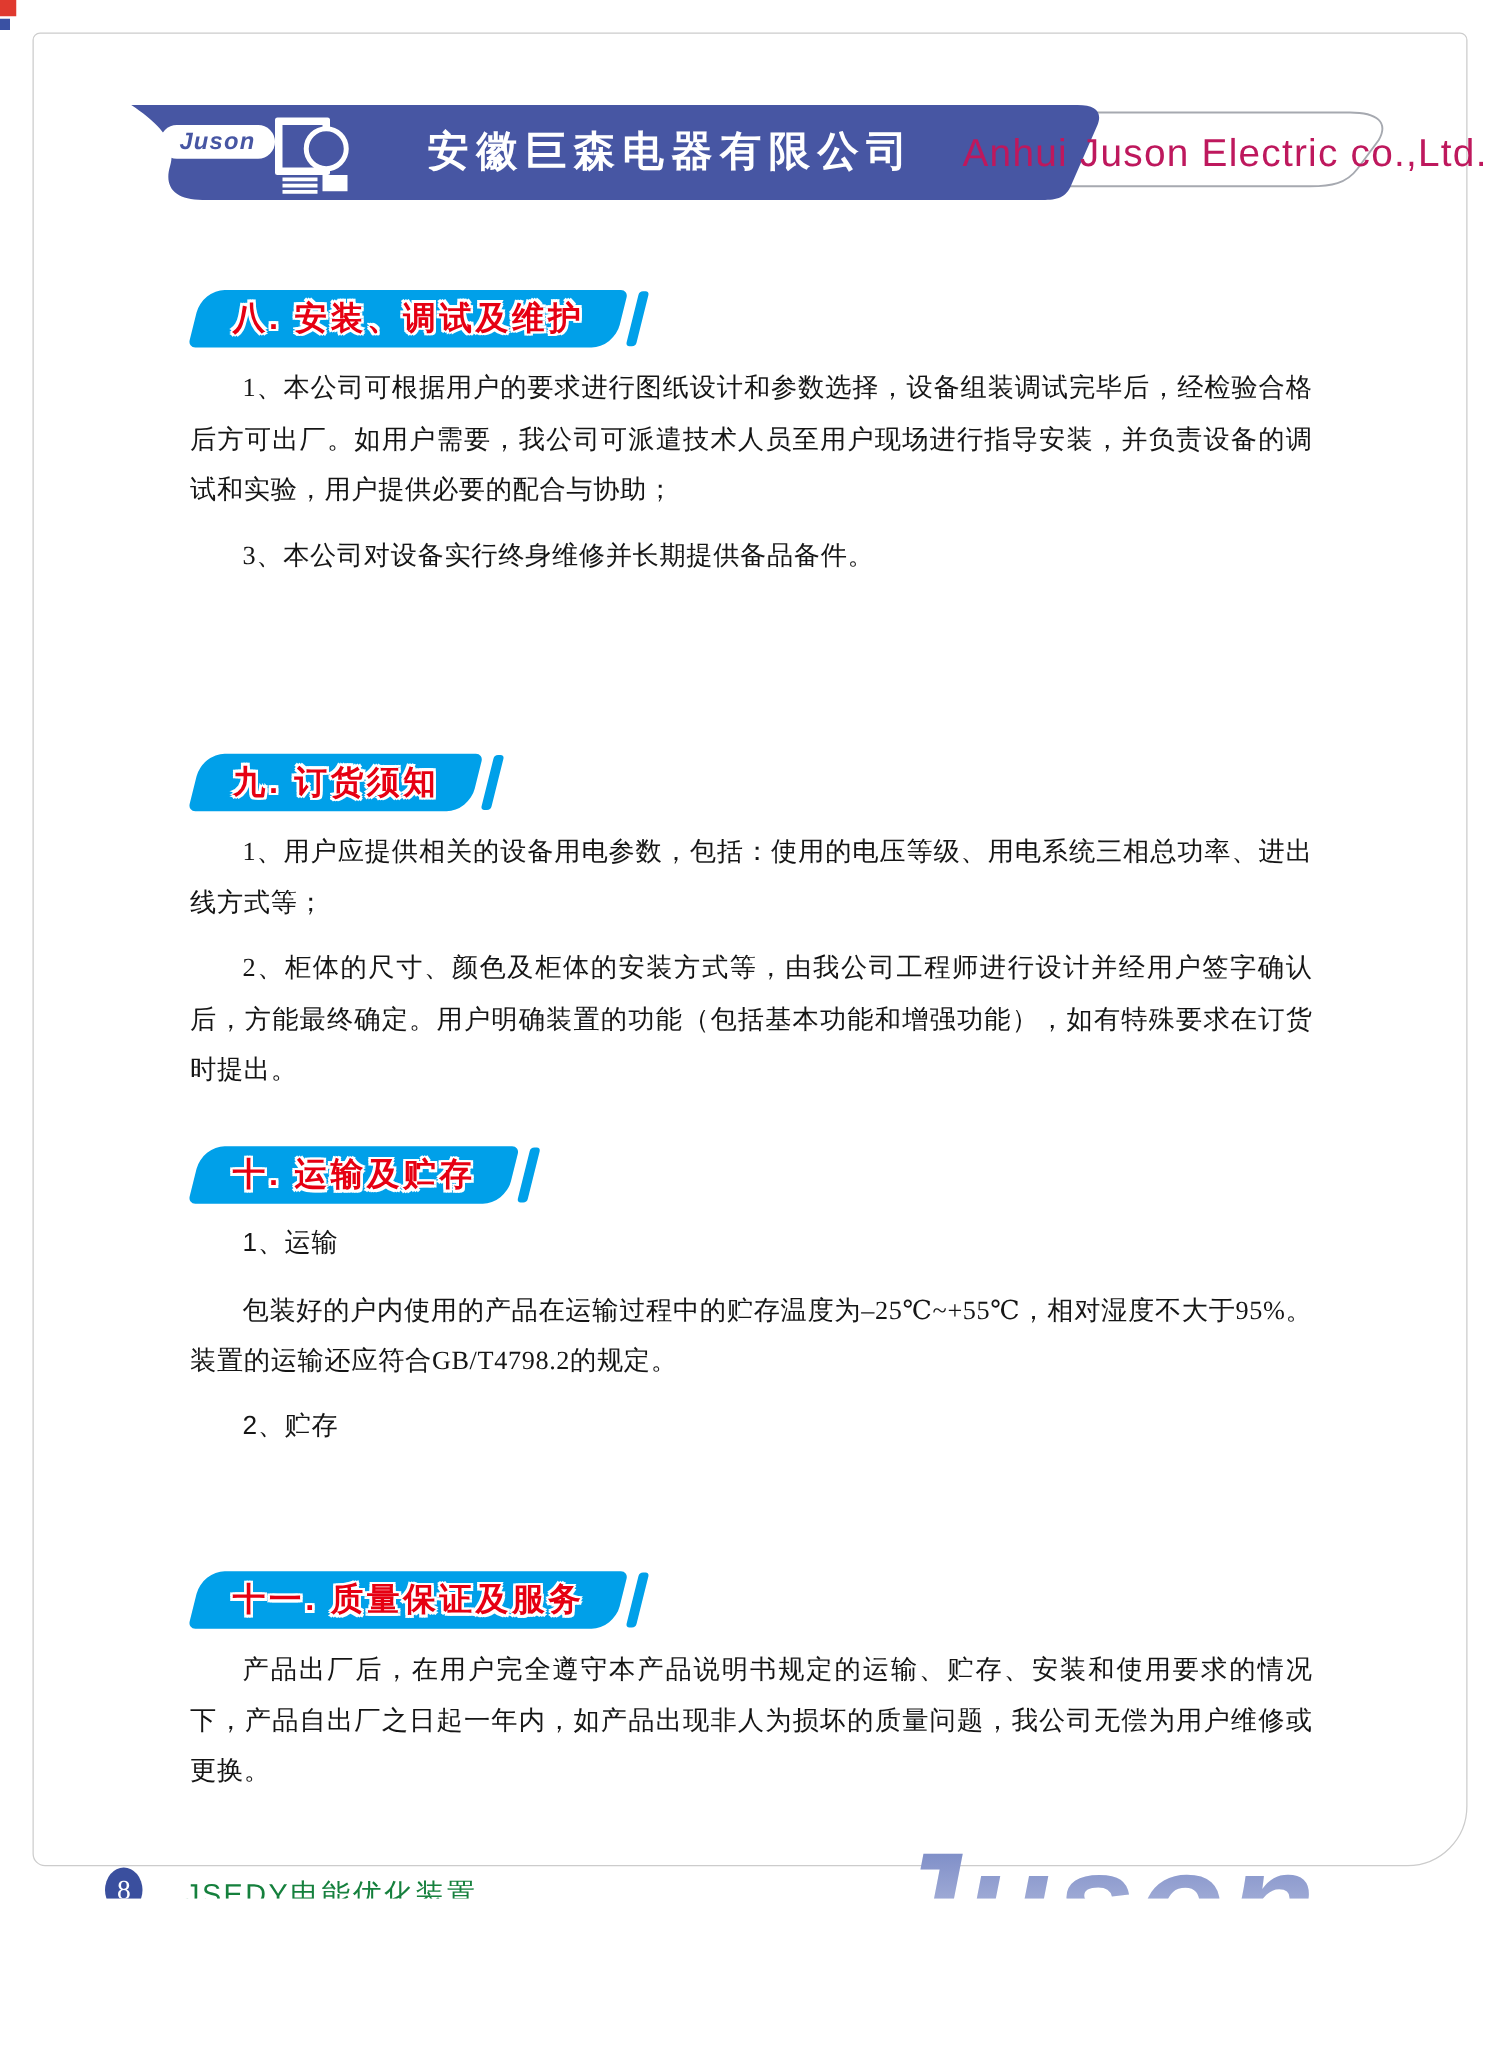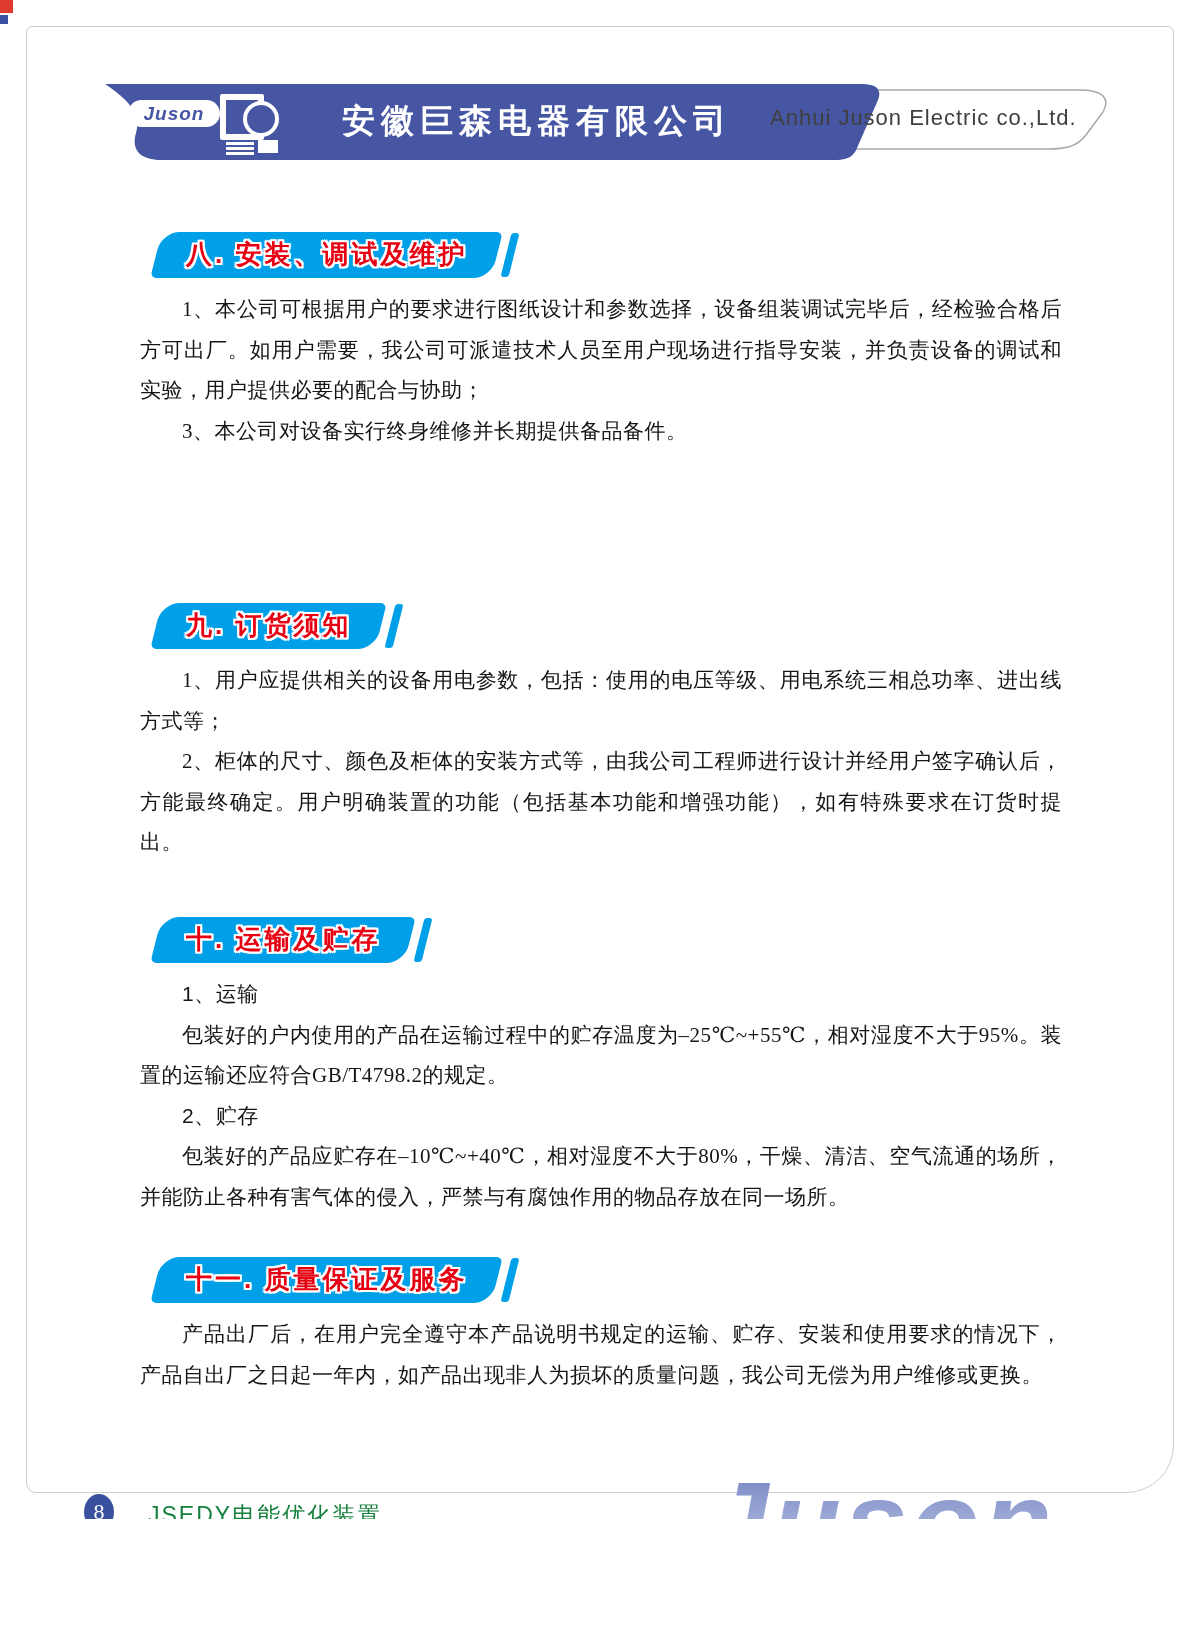--- a/index.html
+++ b/index.html
@@ -10,39 +10,39 @@
          border:1.5px solid #cccccc;border-radius:6px 6px 48px 10px;pointer-events:none;}
   .corner-red{position:absolute;left:0;top:0;width:13px;height:13px;background:#e03a2f;}
   .corner-blue{position:absolute;left:0;top:15px;width:8px;height:9px;background:#3a51a3;}
 
   
   .header{position:absolute;left:80px;top:82px;width:1040px;height:84px;}
   .header svg{position:absolute;left:0;top:0;}
   .company-cn{position:absolute;left:262px;top:17px;font-family:"Liberation Sans",sans-serif;
               font-weight:bold;font-size:33px;letter-spacing:6px;color:#ffffff;white-space:nowrap;}
   .company-en{position:absolute;left:690px;top:23px;font-family:"Liberation Sans",sans-serif;
-              font-size:22px;color:#404040;letter-spacing:1px;white-space:nowrap;}
+              font-size:31px;color:#be185d;letter-spacing:1px;white-space:nowrap;}
   .logo-pill{position:absolute;left:48px;top:18px;width:92px;height:27px;background:#ffffff;
              border-radius:14px;text-align:center;line-height:27px;
              font-family:"Liberation Sans",sans-serif;font-style:italic;font-weight:bold;
              font-size:19px;color:#4756a3;letter-spacing:1px;}
 
   
   .sec{position:absolute;left:140px;width:922px;}
   .banner{position:relative;display:inline-block;margin-left:16px;background:#00a0e9;
           transform:skewX(-14deg);border-radius:18px 6px 18px 6px;padding:5px 30px 6px;}
   .banner-stripe{position:absolute;top:1px;bottom:1px;right:-17px;width:8px;background:#00a0e9;
                  border-radius:3px;}
   .banner-text{display:inline-block;transform:skewX(14deg);
                font-family:"Liberation Sans",sans-serif;font-weight:bold;font-size:26px;
                letter-spacing:3px;color:#e60012;white-space:nowrap;
                text-shadow:-2px -2px 0 #fff,0 -2px 0 #fff,2px -2px 0 #fff,-2px 0 0 #fff,
                            2px 0 0 #fff,-2px 2px 0 #fff,0 2px 0 #fff,2px 2px 0 #fff;}
   .body{margin-top:11px;font-size:21px;line-height:40.5px;color:#151515;text-align:justify;}
-  .body p{margin:0;text-indent:2em;letter-spacing:0.5px;}
+  .body p{margin:12px;text-indent:2em;letter-spacing:0.5px;}
   .body p.subhead{font-family:"Liberation Sans",sans-serif;font-weight:normal;}
 
   
   .footer-badge{position:absolute;left:84px;top:1494px;width:30px;height:36px;background:#3a4f9e;
                 border-radius:50%;color:#ffffff;text-align:center;line-height:36px;
                 font-family:"Liberation Serif",serif;font-size:22px;}
   .footer-label{position:absolute;left:148px;top:1500px;font-family:"Liberation Sans",sans-serif;
                 font-size:23px;letter-spacing:2px;color:#15803d;white-space:nowrap;}
   .footer-rule{position:absolute;left:84px;top:1541px;width:372px;height:2px;background:#4756a3;}
   .watermark-svg{position:absolute;left:700px;top:1448px;}
@@ -102,21 +102,20 @@
 
   <div class="sec" style="top:917px">
     <div class="banner">
       <span class="banner-text">十. 运输及贮存</span>
       <span class="banner-stripe"></span>
     </div>
     <div class="body">
       <p class="subhead">1、运输</p>
       <p>包装好的户内使用的产品在运输过程中的贮存温度为–25℃~+55℃，相对湿度不大于95%。装置的运输还应符合GB/T4798.2的规定。</p>
       <p class="subhead">2、贮存</p>
-      <p>包装好的产品应贮存在–10℃~+40℃，相对湿度不大于80%，干燥、清洁、空气流通的场所，并能防止各种有害气体的侵入，严禁与有腐蚀作用的物品存放在同一场所。</p>
     </div>
   </div>
 
   <div class="sec" style="top:1257px">
     <div class="banner">
       <span class="banner-text">十一. 质量保证及服务</span>
       <span class="banner-stripe"></span>
     </div>
     <div class="body">
       <p>产品出厂后，在用户完全遵守本产品说明书规定的运输、贮存、安装和使用要求的情况下，产品自出厂之日起一年内，如产品出现非人为损坏的质量问题，我公司无偿为用户维修或更换。</p>

